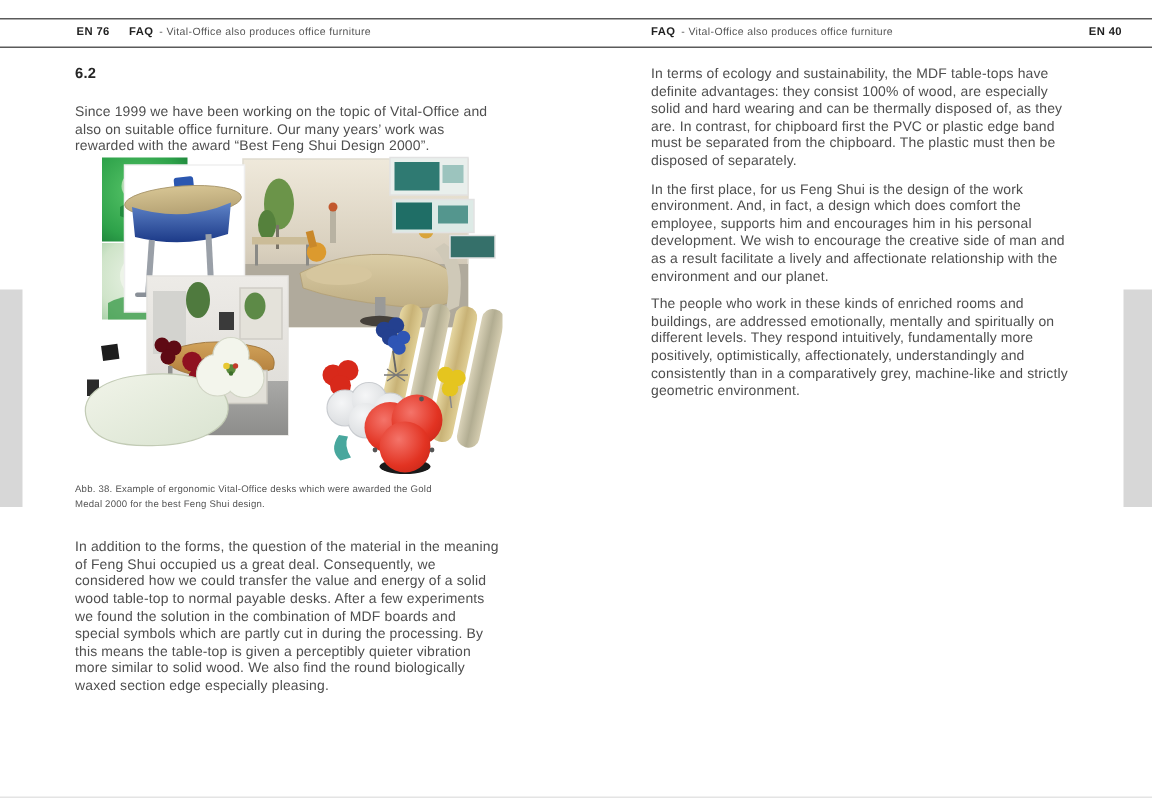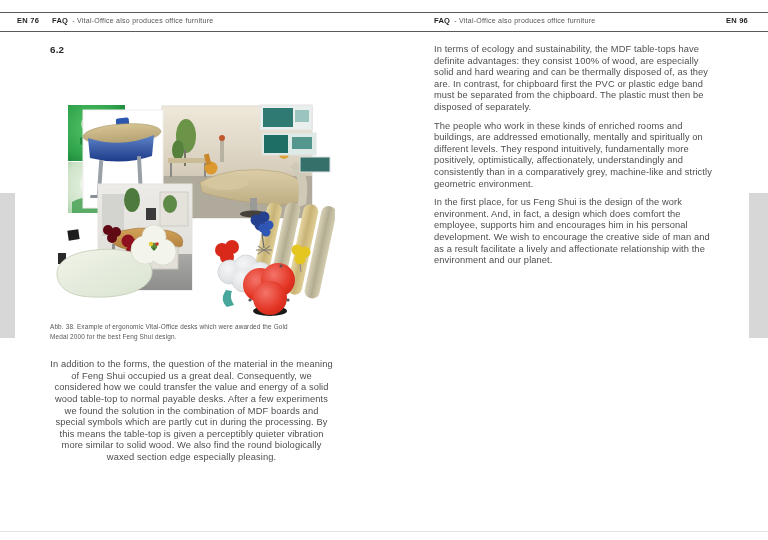--- a/index.html
+++ b/index.html
@@ -6,33 +6,33 @@
   #canvas{position:relative;width:768px;height:540px;background:#ffffff;overflow:hidden;
           font-family:"Liberation Sans",sans-serif;color:#4a4a4a;}
   .rule{position:absolute;left:0;right:0;height:1px;background:#5a5a5a;}
   #rule-top{top:12px;}
   #rule-bottom{top:31px;}
   #bottom-edge{position:absolute;left:0;right:0;top:531px;height:1px;background:#e4e4e4;}
   .hdr{position:absolute;top:16px;font-size:7px;line-height:10px;color:#3f3f3f;letter-spacing:.25px;display:flex;align-items:baseline;}
   #hdr-left{left:17px;width:350px;}
   #hdr-right{left:434px;right:20px;}
   .hdr .pg{font-weight:bold;font-size:7.5px;color:#1f1f1f;}
-  #hdr-left .pg{width:35px;}
+  #hdr-left .pg{width:35px;margin-left:34px;}
   .hdr .sec{font-weight:bold;font-size:7.5px;color:#1f1f1f;margin-right:4px;text-align:right;}
   .hdr .ttl{color:#555;}
   #hdr-right .pg{margin-left:auto;}
   .side-tab{position:absolute;background:#d7d7d7;}
   #tab-left{left:0;top:193px;width:15px;height:145px;}
   #tab-right{right:0;top:193px;width:19px;height:145px;}
   #heading{position:absolute;left:50px;top:44px;width:283px;font-size:9.8px;font-weight:bold;
            color:#262626;letter-spacing:.2px;display:flex;}
   #heading .num{margin-right:9px;}
   .body-text{position:absolute;font-size:9.3px;line-height:11.6px;letter-spacing:.1px;color:#4e4e4e;}
   #intro{left:50px;top:60px;width:283px;}
-  #left-body{left:50px;top:350px;width:283px;text-align:center;}
+  #left-body{left:50px;top:350px;width:283px;}
   #right-col{position:absolute;left:434px;top:44px;width:284px;}
   #right-col p{margin:0 0 7px 0;font-size:9.3px;line-height:11.6px;letter-spacing:.1px;color:#4e4e4e;}
   #figure{position:absolute;left:50px;top:104px;width:285px;height:214px;}
   #caption{position:absolute;left:50px;top:322px;width:256px;font-size:6.4px;line-height:1.55;color:#555;letter-spacing:.15px;}
 </style>
 </head>
 <body>
 
 <div id="canvas">
 
@@ -40,33 +40,34 @@
 
   <div class="hdr" id="hdr-left">
     <span class="pg">EN 76</span>
     <span class="sec">FAQ</span>
     <span class="ttl">- Vital-Office also produces office furniture</span>
   </div>
 
   <div class="hdr" id="hdr-right">
     <span class="sec">FAQ</span>
     <span class="ttl">- Vital-Office also produces office furniture</span>
-    <span class="pg">EN 96</span>
+    <span class="pg">EN 40</span>
   </div>
 
   <div class="rule" id="rule-bottom"></div>
 
   <div class="side-tab" id="tab-left"></div>
   <div class="side-tab" id="tab-right"></div>
   <div id="bottom-edge"></div>
 
   <div id="heading">
     <span class="num">6.2</span>
   </div>
 
+  <p class="body-text" id="intro">Since 1999 we have been working on the topic of Vital-Office and also on suitable office furniture. Our many years’ work was rewarded with the award “Best Feng Shui Design 2000”.</p>
 
   <div id="figure">
     <svg width="285" height="214" viewBox="0 0 285 214">
       <defs>
         <linearGradient id="gWall" x1="0" y1="0" x2="0" y2="1">
           <stop offset="0" stop-color="#efe9db"></stop>
             <stop offset=".55" stop-color="#d8cfbd"></stop>
             <stop offset="1" stop-color="#b3ac9d"></stop>
         </linearGradient>
         <linearGradient id="gDesk" x1="0" y1="0" x2="0" y2="1">
@@ -281,17 +282,17 @@
       </g>
     </svg>
   </div>
 
   <div id="caption">Abb. 38. Example of ergonomic Vital-Office desks which were awarded the Gold Medal 2000 for the best Feng Shui design.</div>
 
   <p class="body-text" id="left-body">In addition to the forms, the question of the material in the meaning of Feng Shui occupied us a great deal. Consequently, we considered how we could transfer the value and energy of a solid wood table-top to normal payable desks. After a few experiments we found the solution in the combination of MDF boards and special symbols which are partly cut in during the processing. By this means the table-top is given a perceptibly quieter vibration more similar to solid wood. We also find the round biologically waxed section edge especially pleasing.</p>
 
   <div id="right-col">
     <p>In terms of ecology and sustainability, the MDF table-tops have definite advantages: they consist 100% of wood, are especially solid and hard wearing and can be thermally disposed of, as they are. In contrast, for chipboard first the PVC or plastic edge band must be separated from the chipboard. The plastic must then be disposed of separately.</p>
+    <p>In the first place, for us Feng Shui is the design of the work environment. And, in fact, a design which does comfort the employee, supports him and encourages him in his personal development. We wish to encourage the creative side of man and as a result facilitate a lively and affectionate relationship with the environment and our planet.</p>
     <p>The people who work in these kinds of enriched rooms and buildings, are addressed emotionally, mentally and spiritually on different levels. They respond intuitively, fundamentally more positively, optimistically, affectionately, understandingly and consistently than in a comparatively grey, machine-like and strictly geometric environment.</p>
-    <p>In the first place, for us Feng Shui is the design of the work environment. And, in fact, a design which does comfort the employee, supports him and encourages him in his personal development. We wish to encourage the creative side of man and as a result facilitate a lively and affectionate relationship with the environment and our planet.</p>
   </div>
 
 </div>
 
 </body></html>

